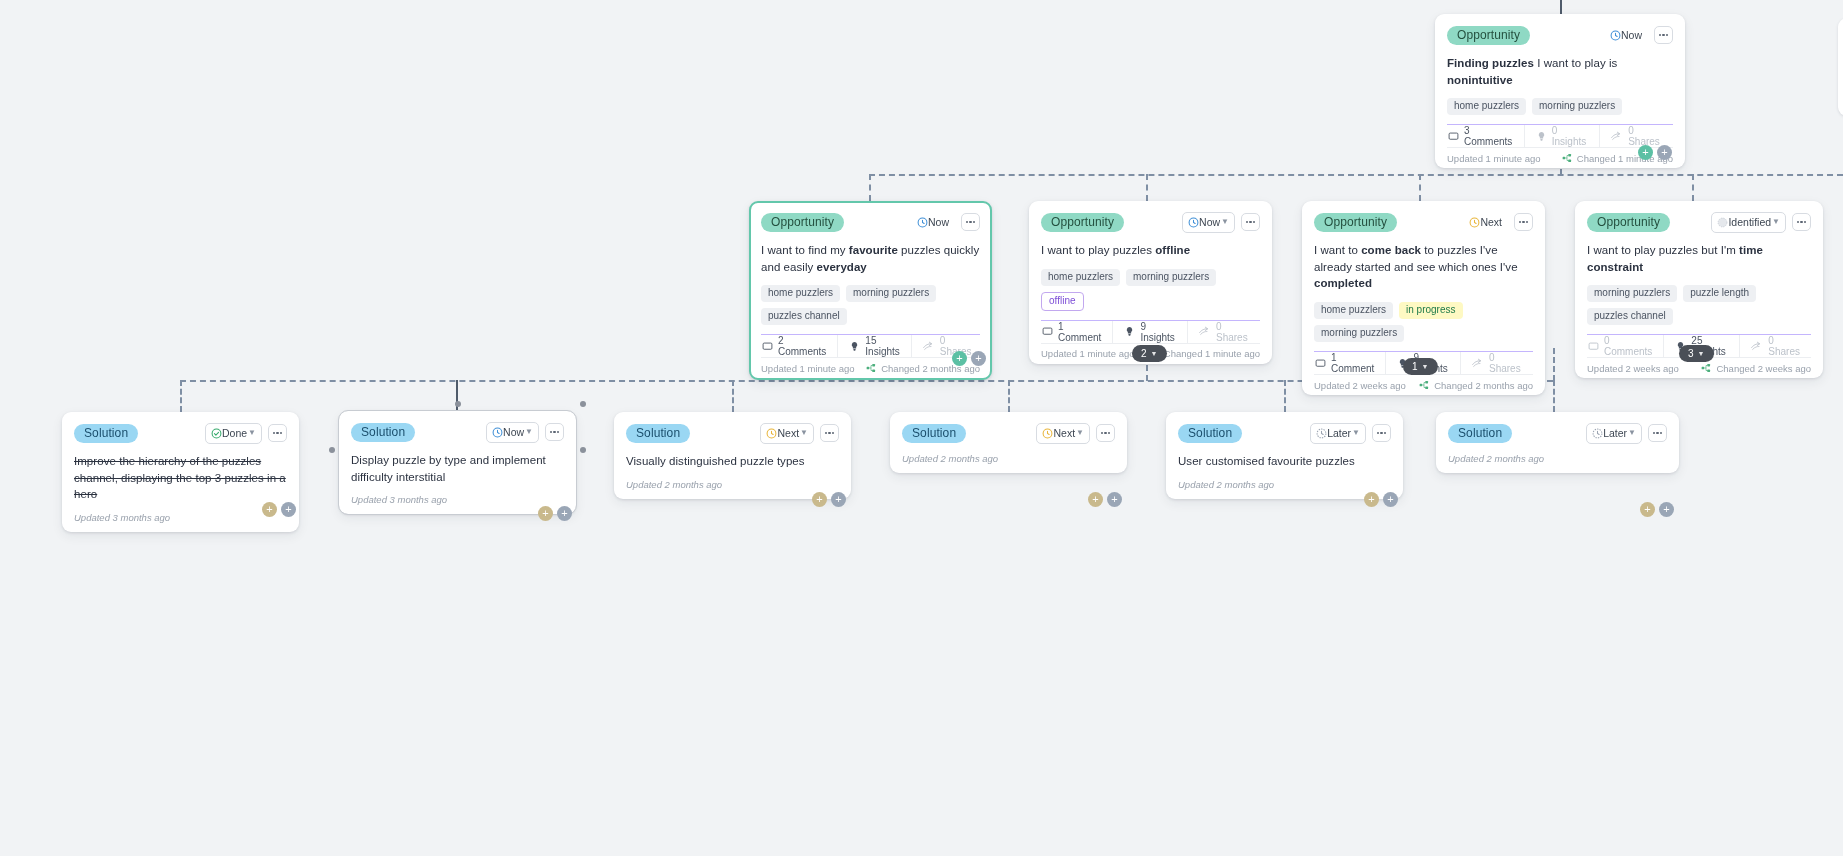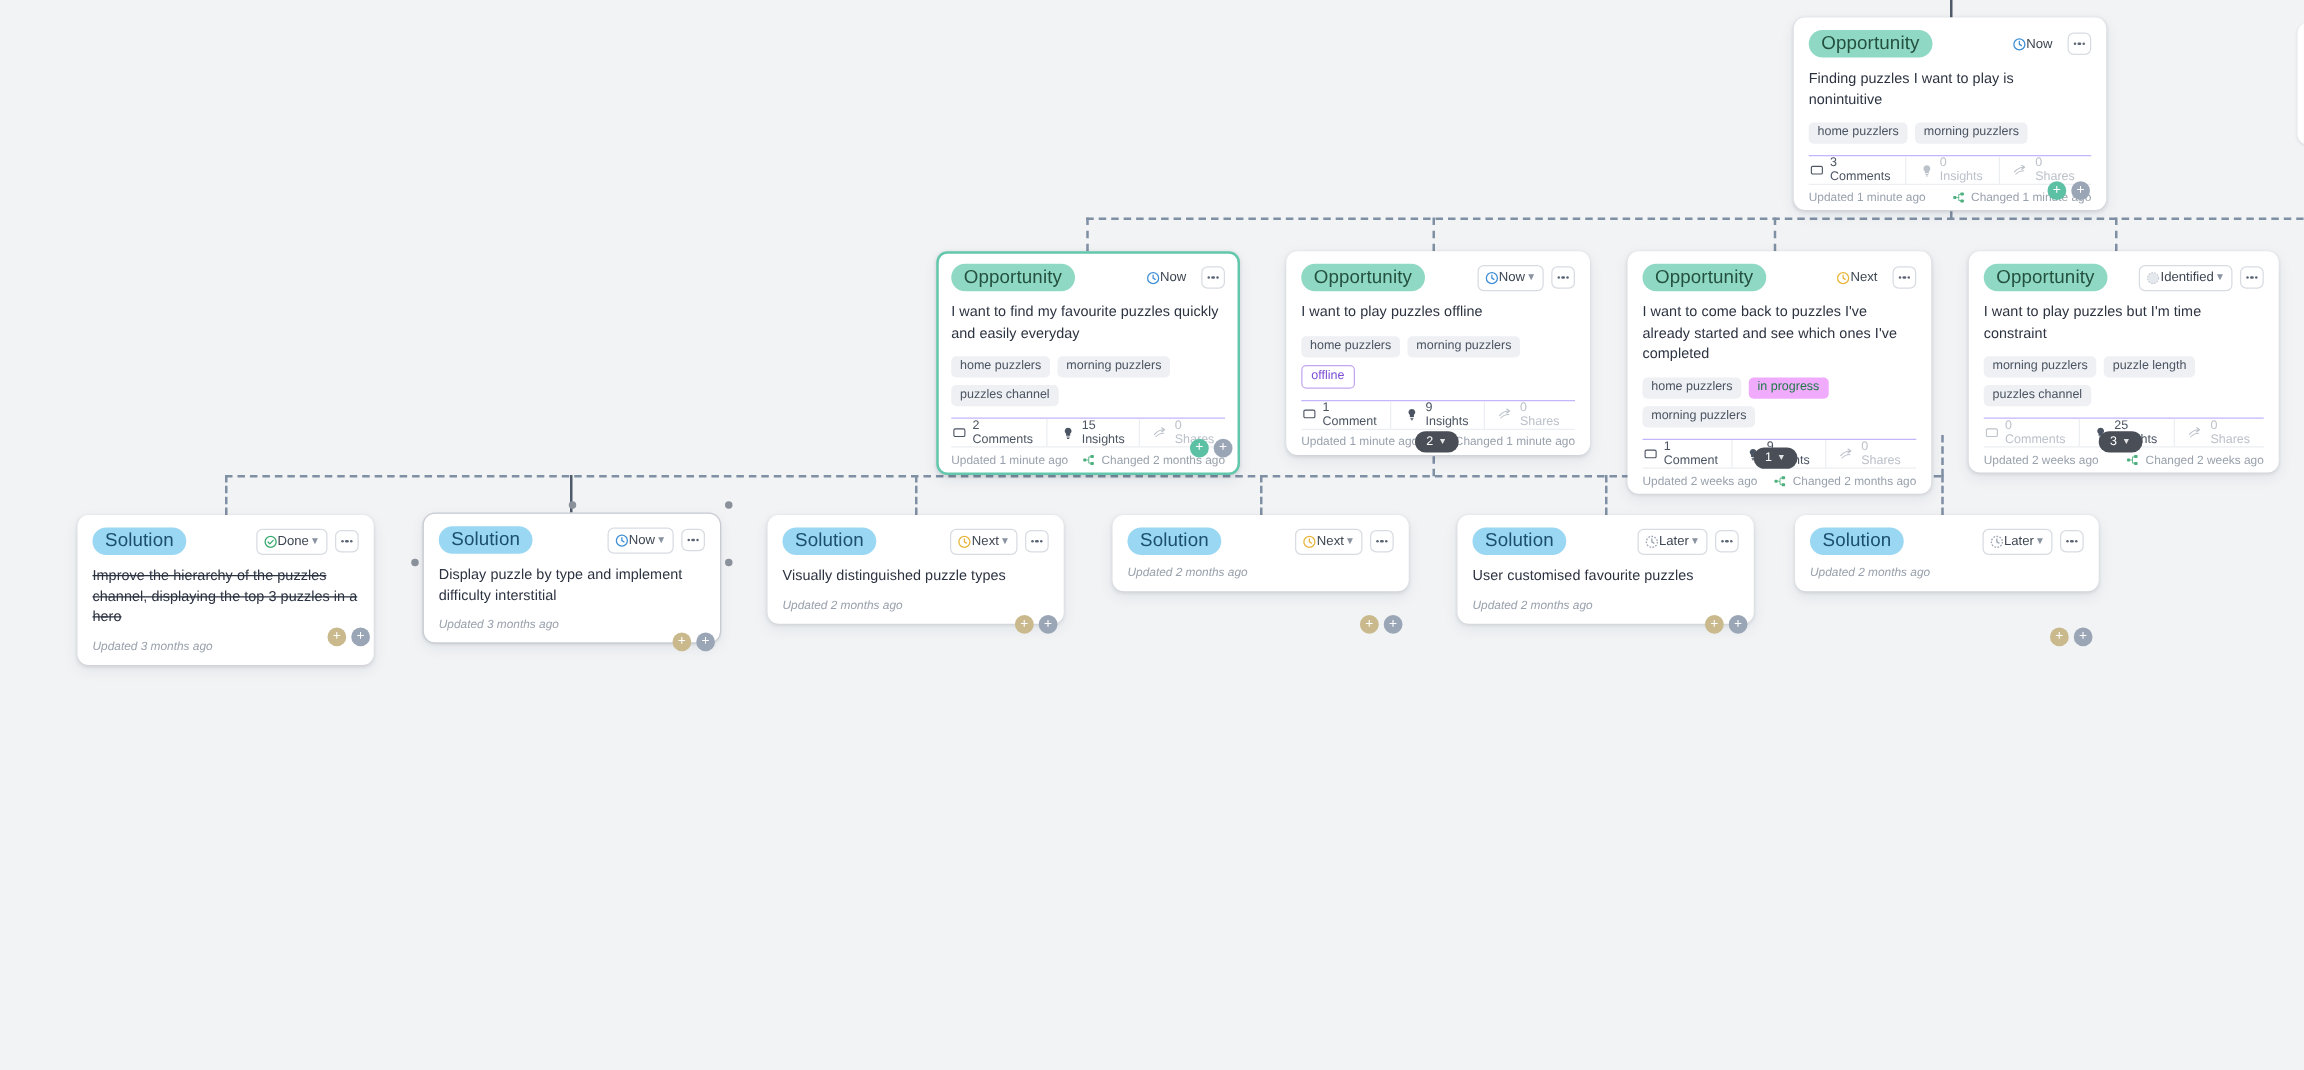--- a/index.html
+++ b/index.html
@@ -26,21 +26,21 @@
     padding: 10px 12px 0 12px;
     display: flex; flex-direction: column;
   }
   .card.selected-green { border: 2px solid #63c7ab; padding: 8px 10px 0 10px; }
   .card.selected-grey  { outline: 1px solid #c8ccd2; }
 
   .card-top { display: flex; align-items: center; justify-content: space-between; height: 22px; }
 
   .badge {
     border-radius: 11px; padding: 3px 10px 4px 10px;
-    font-size: 15px; letter-spacing: .1px; line-height: 1;
+    font-size: 12px; letter-spacing: .1px; line-height: 1;
   }
   .badge-opportunity { background: #8fd9c4; color: #24503f; }
   .badge-solution   { background: #9ad7f3; color: #1b4f6d; }
 
   .top-right { display: flex; align-items: center; gap: 6px; }
 
   .status {
     display: flex; align-items: center; gap: 0;
     font-size: 10.5px; color: #3d4652; line-height: 1;
     padding: 4px 6px; border-radius: 5px;
@@ -52,30 +52,30 @@
     width: 19px; height: 18px; border: 1px solid #d8dce2; border-radius: 5px;
     background: #fff; display: flex; align-items: center; justify-content: center;
     gap: 1.5px;
   }
   .icon-dots i { width: 2.2px; height: 2.2px; border-radius: 50%; background: #5b6472; display: block; }
 
   .card-title {
     font-size: 11.5px; color: #2b3240; line-height: 1.45;
     margin: 9px 0 0 0; letter-spacing: .05px;
   }
-  .card-title b { font-weight: 400; }
+  .card-title b { font-weight: 700; }
   .card-title i { font-style: italic; }
   .card-title.struck { text-decoration: line-through; color: #2b3240; }
 
   .tags { display: flex; gap: 6px; margin-top: 10px; flex-wrap: wrap; }
   .tag {
     font-size: 10px; padding: 3px 7px 4px 7px; border-radius: 4px;
     background: #eef0f3; color: #4b5462; line-height: 1;
   }
-  .tag.green  { background: #f0abfc; color: #1f7a49; }
+  .tag.green  { background: #fef9c3; color: #1f7a49; }
   .tag.purple { background: #fff; color: #7c4dd6; border: 1px solid #c2a8ef; }
 
   .stats {
     display: flex; align-items: center; margin-top: 9px;
     border-top: 1px solid #c4b5fd; height: 23px;
   }
   .stat {
     display: flex; align-items: center; gap: 5px;
     font-size: 10px; color: #4b5462; padding: 0 11px; height: 100%;
     border-right: 1px solid #eceef1;

